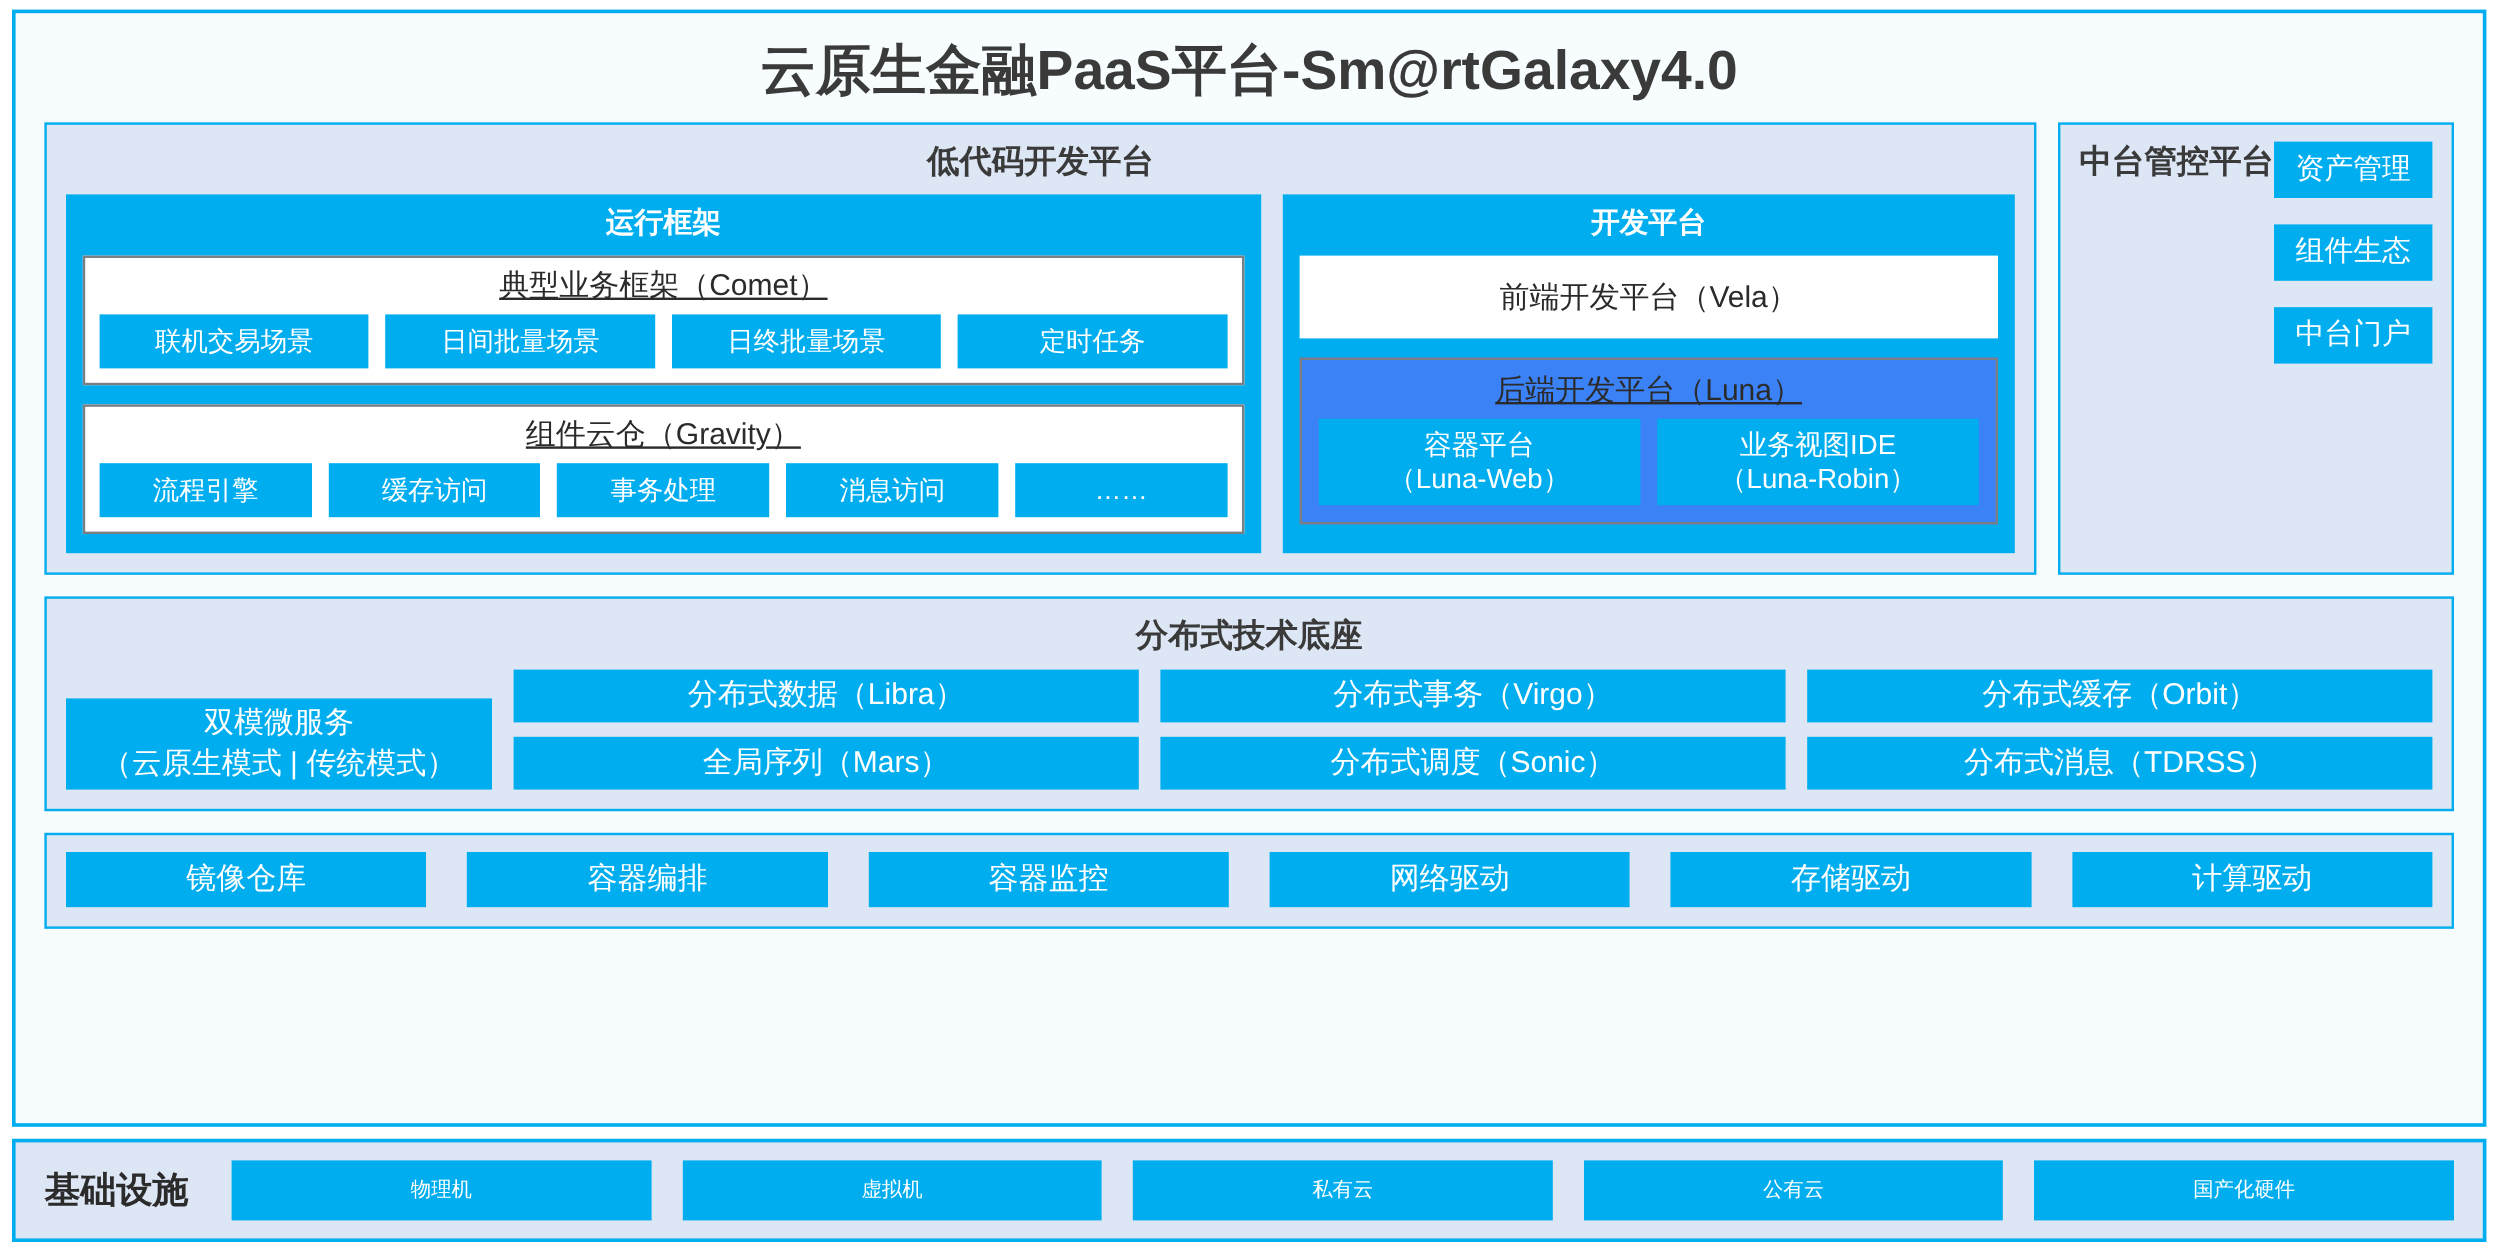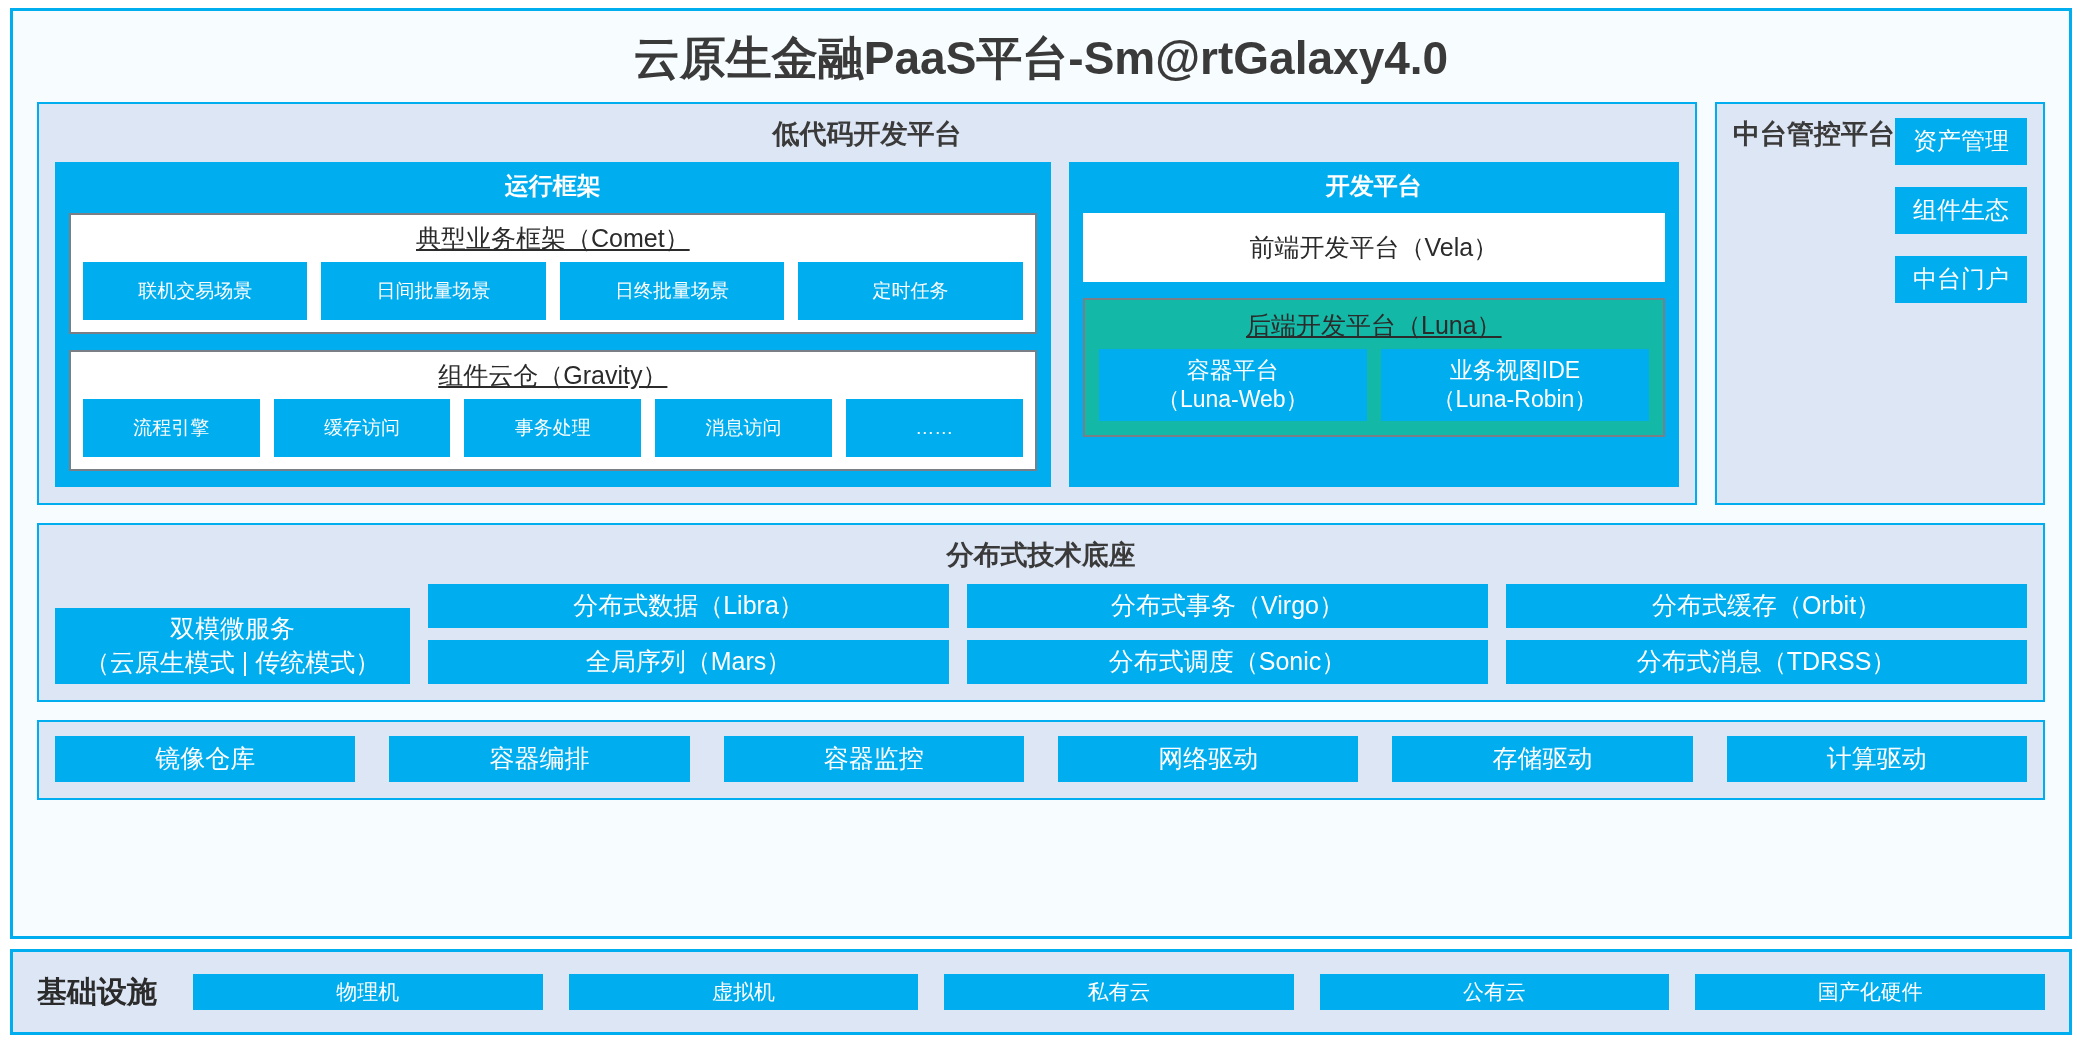--- a/index.html
+++ b/index.html
@@ -140,21 +140,21 @@
     font-size: 25px;
     color: #2b2b2b;
     line-height: 1.25;
     margin-bottom: 8px;
     text-decoration: underline;
   }
   .card-row {
     display: flex;
     gap: 14px;
   }
-  .card-row .blue-box { flex: 1 1 0; height: 58px; font-size: 19px; }
+  .card-row .blue-box { flex: 1 1 0; height: 45px; font-size: 22px; }
 
   .runtime-stack {
     display: flex;
     flex-direction: column;
     gap: 16px;
     flex: 1 1 auto;
   }
 
   
   .dev-stack {
@@ -165,21 +165,21 @@
   }
   .vela-card {
     background: #ffffff;
     box-sizing: border-box;
     padding: 18px 12px;
     text-align: center;
     font-size: 25px;
     color: #2b2b2b;
   }
   .luna-card {
-    background: #14b8a6;
+    background: #3b82f6;
     border: 2px solid #7a7f85;
     box-sizing: border-box;
     padding: 10px 14px 14px 14px;
   }
   .luna-row { display: flex; gap: 14px; }
   .luna-row .blue-box { flex: 1 1 0; height: 72px; flex-direction: column; gap: 0; font-size: 23px; }
   .luna-row .blue-box .ln2 { font-size: 23px; }
 
   
   .dist-grid {
@@ -222,21 +222,21 @@
   }
   .infra-label {
     font-size: 30px;
     font-weight: 700;
     color: #2b2b2b;
     flex: 0 0 auto;
     padding-right: 10px;
     white-space: nowrap;
   }
   .infra-items { display: flex; gap: 26px; flex: 1 1 auto; }
-  .infra-items .blue-box { flex: 1 1 0; height: 36px; font-size: 21px; }
+  .infra-items .blue-box { flex: 1 1 0; height: 50px; font-size: 17px; }
 </style>
 </head>
 <body>
 
 <div class="page">
 
   <div class="main-frame">
 
     <div class="main-title">云原生金融PaaS平台-Sm@rtGalaxy4.0</div>
 

